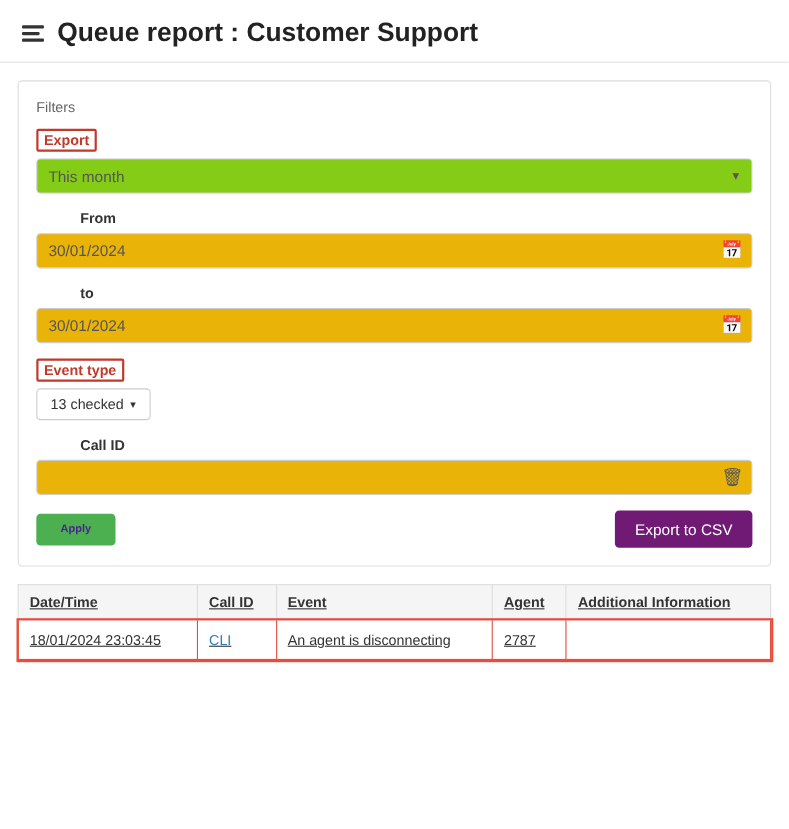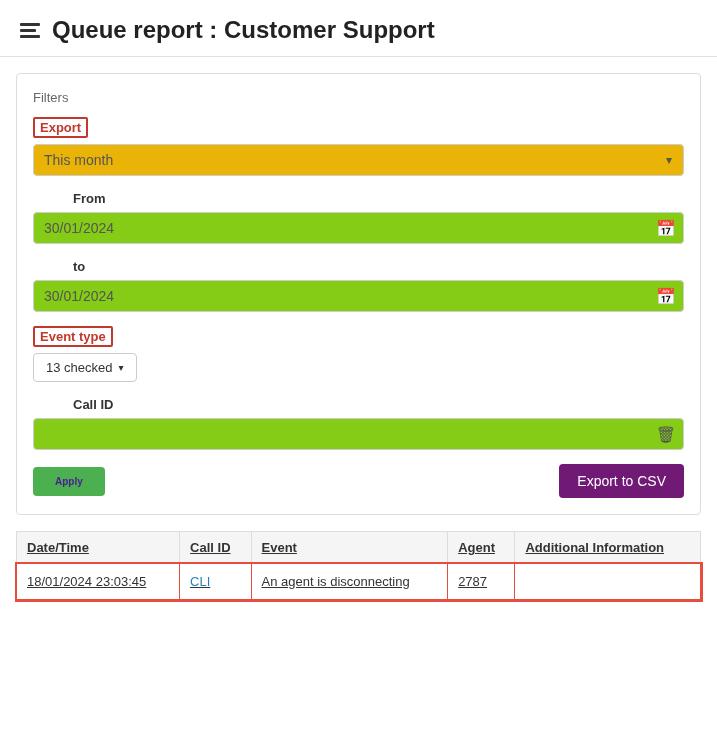--- a/index.html
+++ b/index.html
@@ -80,28 +80,28 @@
       display: flex;
       align-items: center;
     }
 
     .form-control {
       width: 100%;
       padding: 7px 40px 7px 10px;
       border: 1px solid #ccc;
       border-radius: 4px;
       font-size: 14px;
-      background: #84cc16;
+      background: #eab308;
       color: #555;
     }
 
     select.form-control {
       appearance: none;
       -webkit-appearance: none;
-      background: #eab308;
+      background: #84cc16;
       cursor: pointer;
     }
 
     .calendar-icon {
       position: absolute;
       right: 8px;
       color: #555;
       font-size: 16px;
       pointer-events: none;
     }

